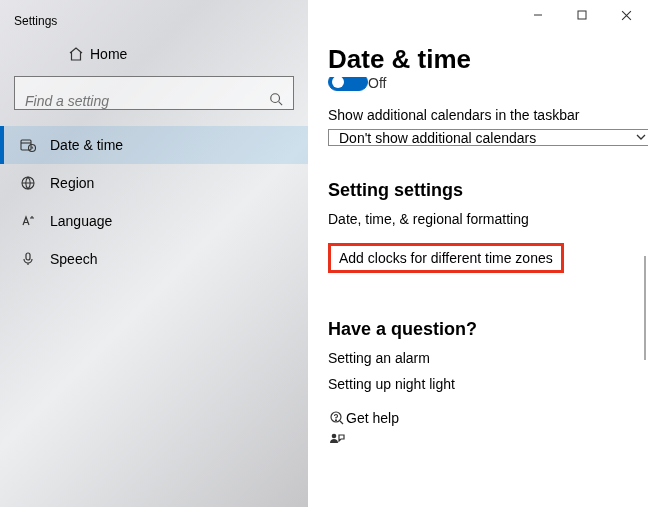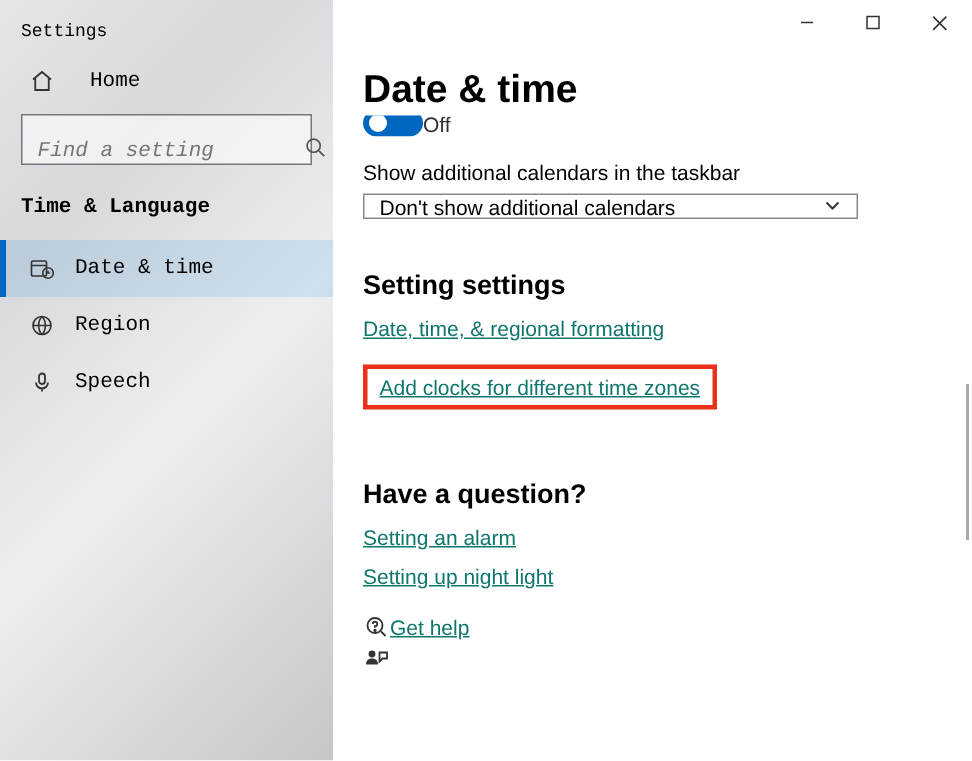--- a/index.html
+++ b/index.html
@@ -1,24 +1,24 @@
 <!DOCTYPE html>
 <html><head>
 <meta charset="utf-8">
 <style>
   * { box-sizing: border-box; margin: 0; padding: 0; }
   html, body { width: 648px; height: 507px; font-family: "Segoe UI", sans-serif; font-size: 13px; color: #000; }
   .window { display: flex; width: 100%; height: 100%; position: relative; background: #fff; }
   .sidebar {
-    width: 222px; height: 100%; padding-top: 8px;
+    width: 308px; height: 100%; padding-top: 8px;
     background: linear-gradient(135deg,#e6e6ea 0%,#d7d8db 25%,#eceef0 55%,#c6c6c9 100%);
-    display: flex; flex-direction: column; font-family: Liberation Mono, monospace;
+    display: flex; flex-direction: column;
   }
   .sidebar-title { font-size: 12px; padding: 6px 14px 10px; }
-  .home-row { display: flex; align-items: center; gap: 24px; padding: 8px 14px 14px 20px; }
+  .home-row { display: flex; align-items: center; gap: 6px; padding: 8px 14px 14px 20px; margin-left: 48px; }
   .home-row .icon { width: 16px; display: flex; justify-content: center; }
   .home-row .label { font-size: 14px; }
   .search-wrap { padding: 0 14px 16px; }
   .search {
     display: flex; align-items: flex-end; justify-content: space-between;
     border: 1px solid #777; background: rgba(255,255,255,0.6);
     height: 34px; padding: 0 10px;
   }
   .search input {
     border: none; background: transparent; outline: none; font-size: 14px;
@@ -49,21 +49,21 @@
     border-radius: 50%; background: #fff;
   }
   .toggle-label { font-size: 14px; color: #333; }
   .sub-label { font-size: 14px; margin-bottom: 6px; }
   .dropdown {
     border: 1px solid #888; height: 17px; display: flex; align-items: center;
     justify-content: space-between; padding: 0 10px; font-size: 14px; width: 330px;
     margin-bottom: 34px;
   }
   h2.section { font-weight: 600; font-size: 18px; margin-bottom: 10px; }
-  .link { color: #0f766e; font-size: 14px; margin-bottom: 16px; display: block; text-decoration: underline; }
+  .link { color: #000000; font-size: 14px; margin-bottom: 16px; display: block; }
   .link.boxed { border: 3px solid #e8301b; padding: 4px 8px; display: inline-block; margin-bottom: 46px; }
   .help-links .link { margin-bottom: 10px; }
   .help-row { display: flex; align-items: center; margin-top: 6px; }
   .help-row .icon { width: 18px; display: flex; justify-content: center; }
   .help-row .link { margin: 0; }
   .scroll-indicator { position: absolute; right: 2px; top: 256px; width: 2px; height: 104px; background: #aaa; }
 </style>
 </head>
 <body>
 
@@ -86,21 +86,20 @@
         <input placeholder="Find a setting" style="">
         <span>
           <svg width="14" height="14" viewBox="0 0 16 16" fill="none" stroke="#555" stroke-width="1.3">
             <circle cx="7" cy="7" r="5"></circle>
               <path d="M11 11 L15 15"></path>
           </svg>
         </span>
       </div>
     </div>
 
-    <div class="category">Time &amp; Language</div>
 
     <div class="nav-item active">
       <span class="icon">
         <svg width="16" height="16" viewBox="0 0 16 16" fill="none" stroke="#333" stroke-width="1.1">
           <rect x="1" y="3" width="10" height="10" rx="1"></rect>
             <path d="M1 6 H11"></path>
           <circle cx="12" cy="11" r="3.5"></circle>
             <path d="M12 9.5 V11 H13.2"></path>
         </svg>
       </span>
@@ -110,20 +109,29 @@
     <div class="nav-item">
       <span class="icon">
         <svg width="16" height="16" viewBox="0 0 16 16" fill="none" stroke="#333" stroke-width="1.1">
           <circle cx="8" cy="8" r="6"></circle>
             <path d="M2 8 H14 M8 2 C5 5 5 11 8 14 M8 2 C11 5 11 11 8 14"></path>
         </svg>
       </span>
       <span>Region</span>
     </div>
 
+    <div class="nav-item">
+      <span class="icon">
+        <svg width="16" height="16" viewBox="0 0 16 16" fill="none" stroke="#333" stroke-width="1.2">
+          <path d="M3 12 L6 4 L9 12 M4 9.5 H8"></path>
+            <path d="M10 5 H14 M12 5 V3"></path>
+        </svg>
+      </span>
+      <span>Language</span>
+    </div>
 
     <div class="nav-item">
       <span class="icon">
         <svg width="16" height="16" viewBox="0 0 16 16" fill="none" stroke="#333" stroke-width="1.2">
           <rect x="6" y="2" width="4" height="7" rx="2"></rect>
             <path d="M4 8 A4 4 0 0 0 12 8 M8 12 V14"></path>
         </svg>
       </span>
       <span>Speech</span>
     </div>

